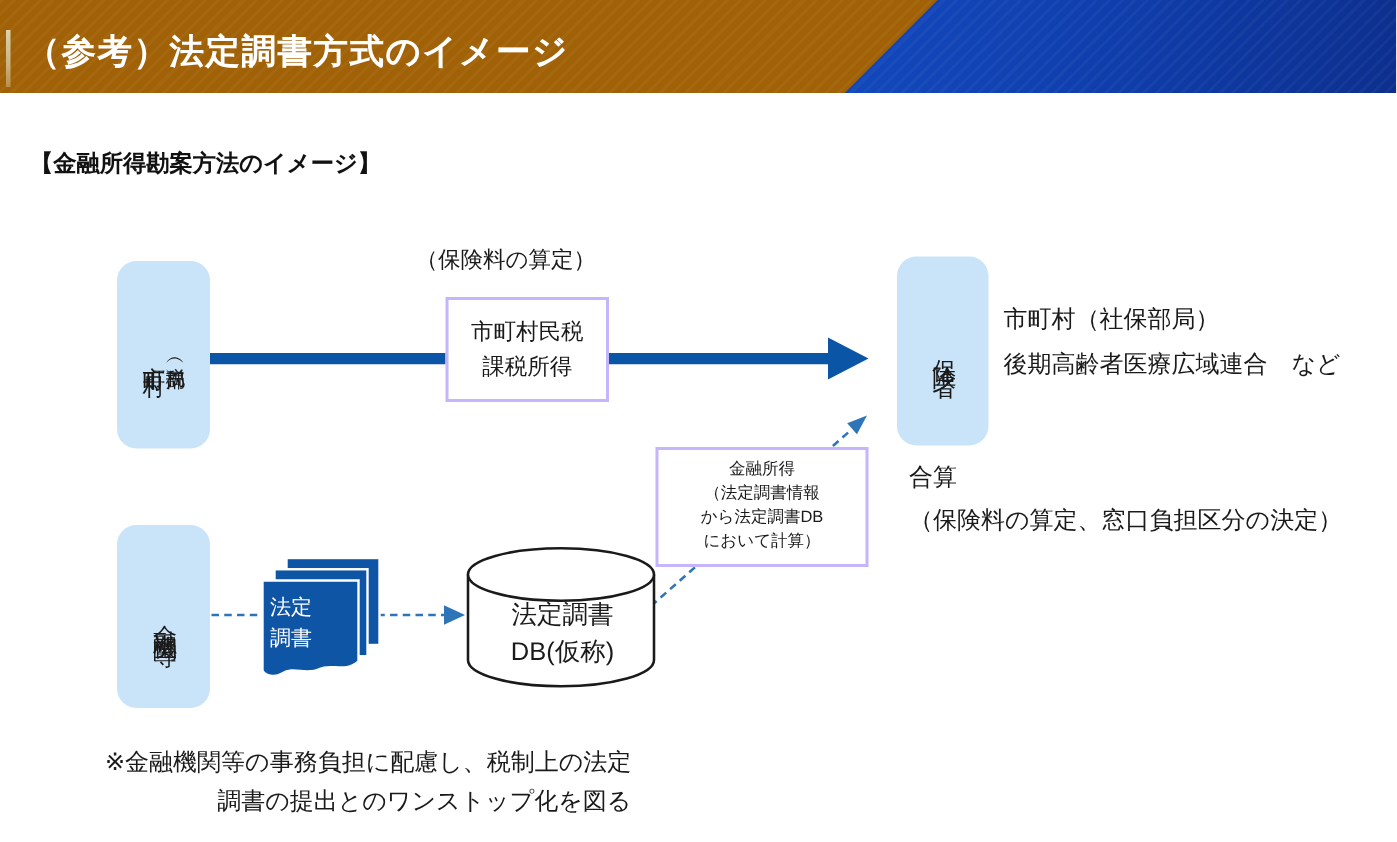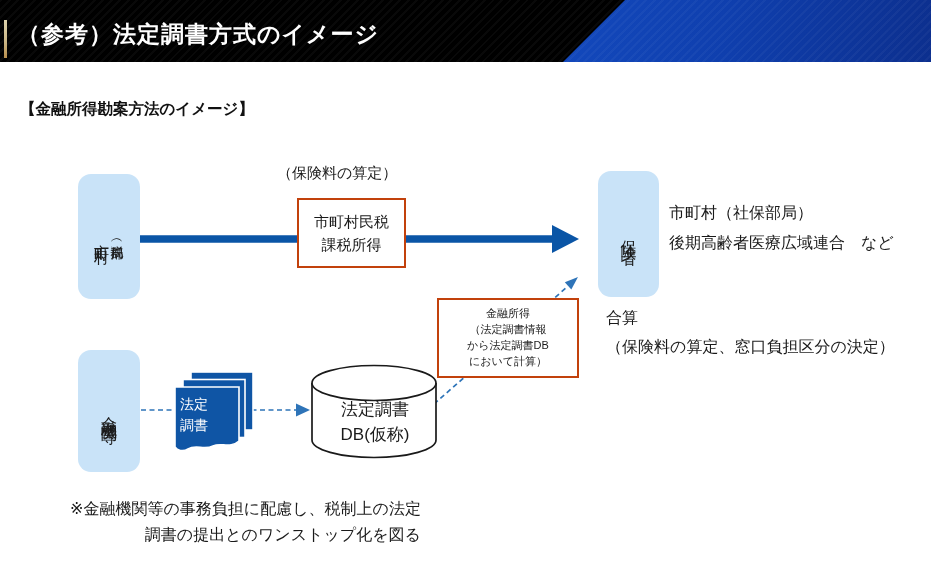--- a/index.html
+++ b/index.html
@@ -14,21 +14,21 @@
     height: 561px;
     background: #ffffff;
     overflow: hidden;
   }
 
   
   .header {
     position: absolute;
     left: 0; top: 0;
     width: 931px; height: 62px;
-    background: #000000;
+    background: #a16207;
     overflow: hidden;
     padding-left: 28px;
   }
   .header .bright-band {
     position: absolute;
     left: 555px; top: 0; right: 0; bottom: 0;
     background: linear-gradient(100deg, #1349bd 0%, #0f3fae 45%, #0c2f8e 100%);
     clip-path: polygon(70px 0, 100% 0, 100% 100%, 8px 100%);
   }
   .header .stripes {
@@ -81,21 +81,21 @@
   .vtext {
     writing-mode: vertical-rl;
     text-orientation: mixed;
     color: #1a1a1a;
     line-height: 1;
   }
 
   .whitebox {
     position: absolute; z-index: 2;
     background: #ffffff;
-    border: 2px solid #c2410c;
+    border: 2px solid #c4b5fd;
     display: flex;
     flex-direction: column;
     align-items: center;
     justify-content: center;
     text-align: center;
   }
 
   
   .box-tax { left: 78px; top: 174px; width: 62px; height: 125px; }
   .box-tax .main { font-size: 15px; letter-spacing: 3px; }

